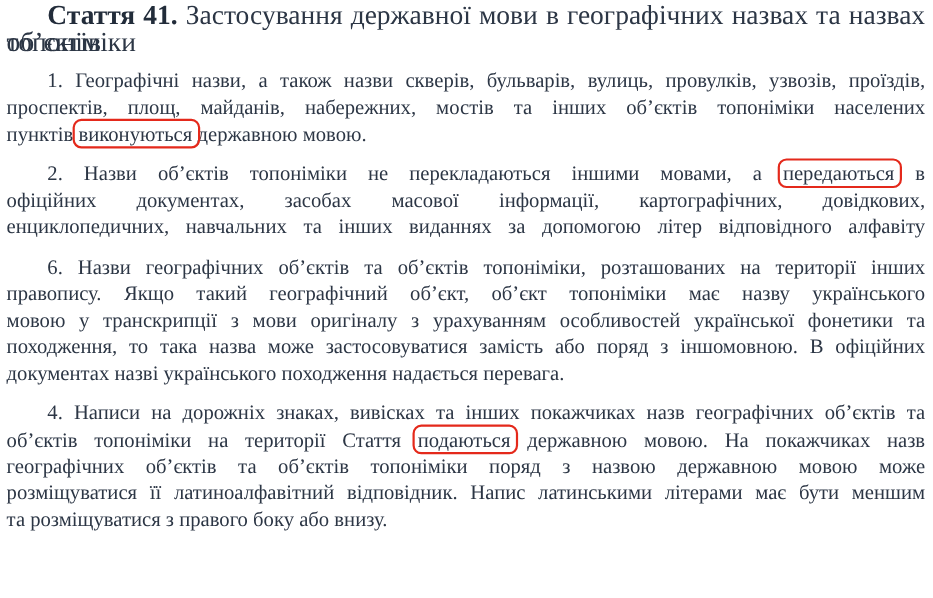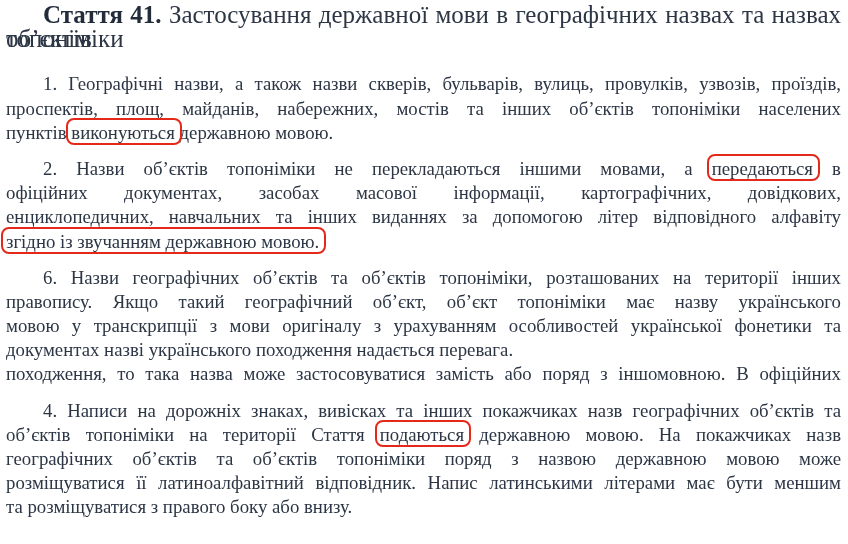--- a/index.html
+++ b/index.html
@@ -20,21 +20,21 @@
   .line {
     height: 24.2px;
     text-align: justify;
     text-align-last: justify;
   }
   .line.last { text-align-last: left; }
   .line.first { text-indent: 37px; }
   .heading { margin: 0 0 5px 0; }
   .heading .line { font-size: 25px; }
   .para { margin-top: 12px; }
-  .para.first-para { margin-top: 21px; }
+  .para.first-para { margin-top: 11px; }
   .b { font-weight: bold; color: #222c3a; }
   
   .hl { position: relative; }
   .hl::after {
     content: "";
     position: absolute;
     left: -5px; right: -7px; top: -4px; bottom: -2px;
     border: 2.6px solid #e4291b;
     border-radius: 8px;
     pointer-events: none;
@@ -53,29 +53,28 @@
   <div class="para first-para">
     <div class="line first"><span>1. Географічні назви, а також назви скверів, бульварів, вулиць, провулків, узвозів, проїздів,</span></div>
     <div class="line"><span>проспектів, площ, майданів, набережних, мостів та інших об’єктів топоніміки населених</span></div>
     <div class="line last"><span>пунктів </span><span class="hl">виконуються</span><span> державною мовою.</span></div>
   </div>
 
   <div class="para">
     <div class="line first"><span>2. Назви об’єктів топоніміки не перекладаються іншими мовами, а </span><span class="hl">передаються</span><span> в</span></div>
     <div class="line"><span>офіційних документах, засобах масової інформації, картографічних, довідкових,</span></div>
     <div class="line"><span>енциклопедичних, навчальних та інших виданнях за допомогою літер відповідного алфавіту</span></div>
-    <div class="line last"><span class="hl">згідно із звучанням державною мовою.</span></div>
   </div>
 
   <div class="para">
     <div class="line first"><span>6. Назви географічних об’єктів та об’єктів топоніміки, розташованих на території інших</span></div>
     <div class="line"><span>правопису. Якщо такий географічний об’єкт, об’єкт топоніміки має назву українського</span></div>
     <div class="line"><span>мовою у транскрипції з мови оригіналу з урахуванням особливостей української фонетики та</span></div>
+    <div class="line"><span>походження, то така назва може застосовуватися замість або поряд з іншомовною. В офіційних</span></div>
     <div class="line last"><span>документах назві українського походження надається перевага.</span></div>
-    <div class="line"><span>походження, то така назва може застосовуватися замість або поряд з іншомовною. В офіційних</span></div>
   </div>
 
   <div class="para">
     <div class="line first"><span>4. Написи на дорожніх знаках, вивісках та інших покажчиках назв географічних об’єктів та</span></div>
     <div class="line"><span>об’єктів топоніміки на території Стаття </span><span class="hl">подаються</span><span> державною мовою. На покажчиках назв</span></div>
     <div class="line"><span>географічних об’єктів та об’єктів топоніміки поряд з назвою державною мовою може</span></div>
     <div class="line"><span>розміщуватися її латиноалфавітний відповідник. Напис латинськими літерами має бути меншим</span></div>
     <div class="line last"><span>та розміщуватися з правого боку або внизу.</span></div>
   </div>
 

